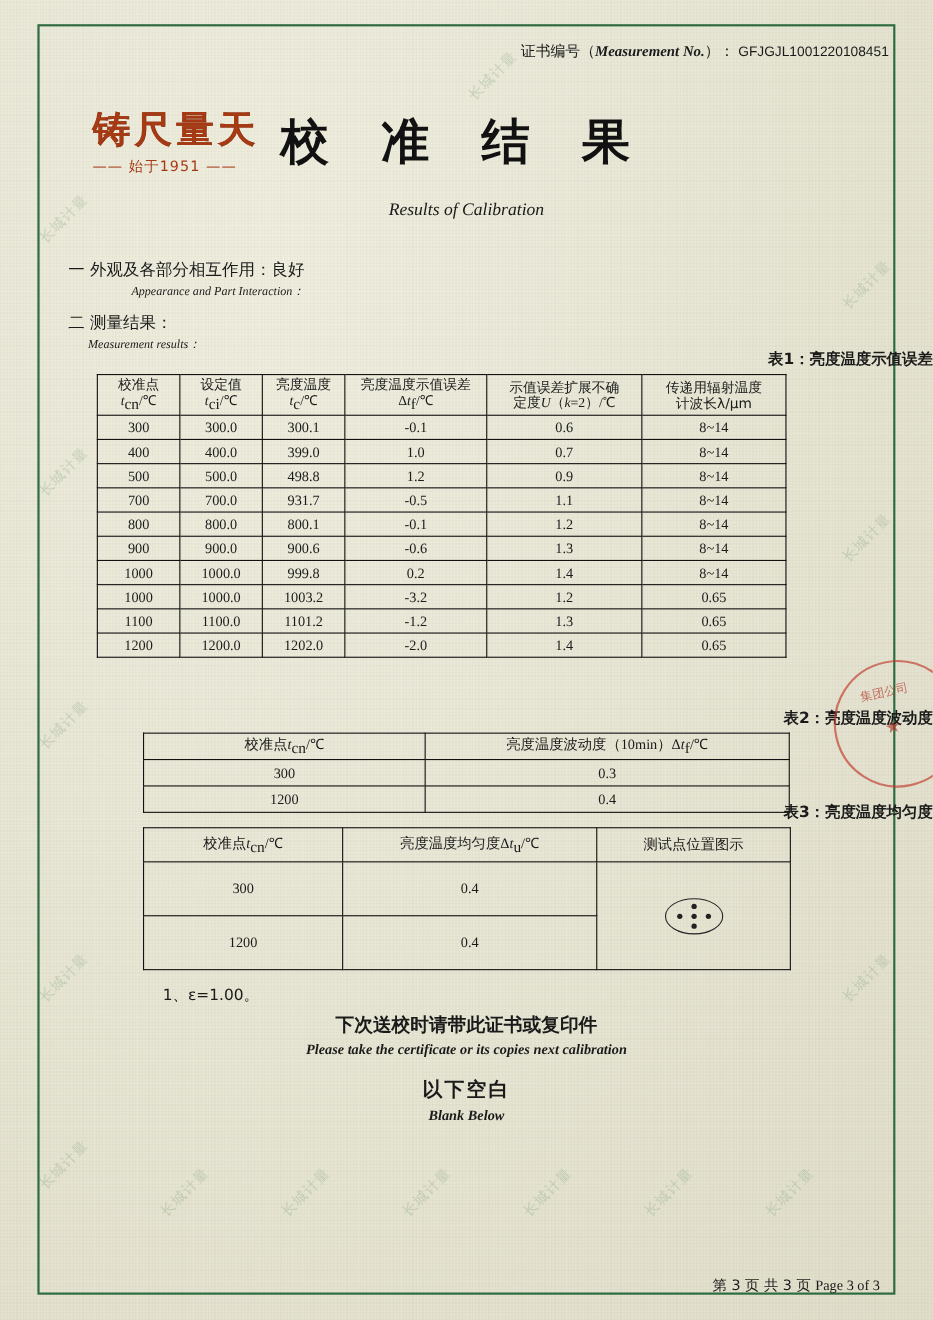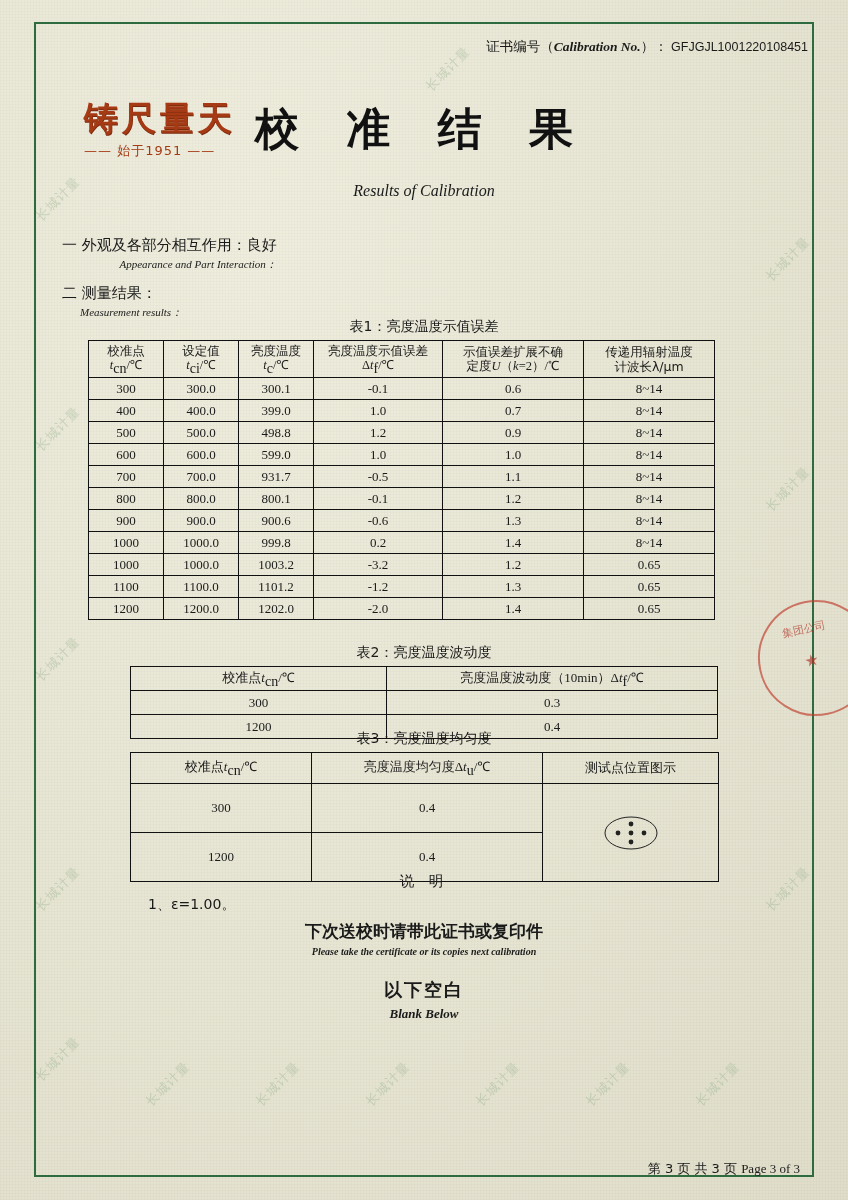--- a/index.html
+++ b/index.html
@@ -124,24 +124,24 @@
   
   .sec {
     position: absolute;
     font-size: 15px;
   }
   .sec .cn { font-family: "DejaVu Sans", sans-serif; font-size: 15px; }
   .sec .en { font-style: italic; font-size: 11px; font-family: "Liberation Serif", serif; margin-left: 18px; display:block; margin-top: 2px;}
 
   .tbl-caption {
     position: absolute;
-    text-align: center;
+    text-align: right;
     font-size: 14px;
     font-family: "DejaVu Sans", sans-serif;
-    font-weight: normal;
+    font-weight: bold;
   }
 
   table {
     border-collapse: collapse;
     position: absolute;
     font-size: 13px;
     background: transparent;
   }
   table td, table th {
     border: 1px solid #111;
@@ -205,21 +205,21 @@
     text-align: center;
     font-size: 17px;
     font-weight: bold;
     font-family: "DejaVu Sans", sans-serif;
   }
   .remind-en {
     position: absolute;
     left: 0; right: 0;
     top: 946px;
     text-align: center;
-    font-size: 10px;
+    font-size: 13px;
     font-style: italic;
     font-weight: bold;
   }
   .blank-cn {
     position: absolute;
     left: 0; right: 0;
     top: 978px;
     text-align: center;
     font-size: 18px;
     font-weight: bold;
@@ -296,21 +296,21 @@
   <div class="wm" style="left:690px; top:1075px;">长城计量</div>
   <div class="wm" style="left:760px; top:250px;">长城计量</div>
   <div class="wm" style="left:760px; top:480px;">长城计量</div>
   <div class="wm" style="left:760px; top:880px;">长城计量</div>
   <div class="wm" style="left:420px; top:60px;">长城计量</div>
 
   <div class="frame"></div>
   <div class="frame-inner"></div>
 
   <div class="certno">
-    <span class="label-cn">证书编号（</span><span class="label-en">Calibration No.</span><span class="label-cn">）：</span>
+    <span class="label-cn">证书编号（</span><span class="label-en">Measurement No.</span><span class="label-cn">）：</span>
     <span class="value">GFJGJL1001220108451</span>
   </div>
 
   <div class="logo">
     <div class="logo-main">铸尺量天</div>
     <div class="logo-sub">—— 始于1951 ——</div>
   </div>
 
   <div class="title-cn">校 准 结 果</div>
   <div class="title-en">Results of Calibration</div>
@@ -373,28 +373,20 @@
       </tr>
       <tr>
         <td>500</td>
         <td>500.0</td>
         <td>498.8</td>
         <td>1.2</td>
         <td>0.9</td>
         <td>8~14</td>
       </tr>
       <tr>
-        <td>600</td>
-        <td>600.0</td>
-        <td>599.0</td>
-        <td>1.0</td>
-        <td>1.0</td>
-        <td>8~14</td>
-      </tr>
-      <tr>
         <td>700</td>
         <td>700.0</td>
         <td>931.7</td>
         <td>-0.5</td>
         <td>1.1</td>
         <td>8~14</td>
       </tr>
       <tr>
         <td>800</td>
         <td>800.0</td>
@@ -492,21 +484,20 @@
           </div>
         </td>
       </tr>
       <tr>
         <td>1200</td>
         <td>0.4</td>
       </tr>
     </tbody>
   </table>
 
-  <div class="note-title">说 明</div>
   <div class="note-item">1、ε=1.00。</div>
 
   <div class="remind-cn">下次送校时请带此证书或复印件</div>
   <div class="remind-en">Please take the certificate or its copies next calibration</div>
 
   <div class="blank-cn">以下空白</div>
   <div class="blank-en">Blank Below</div>
 
   <div class="footer">
     <span>第 3 页 共 3 页</span>

